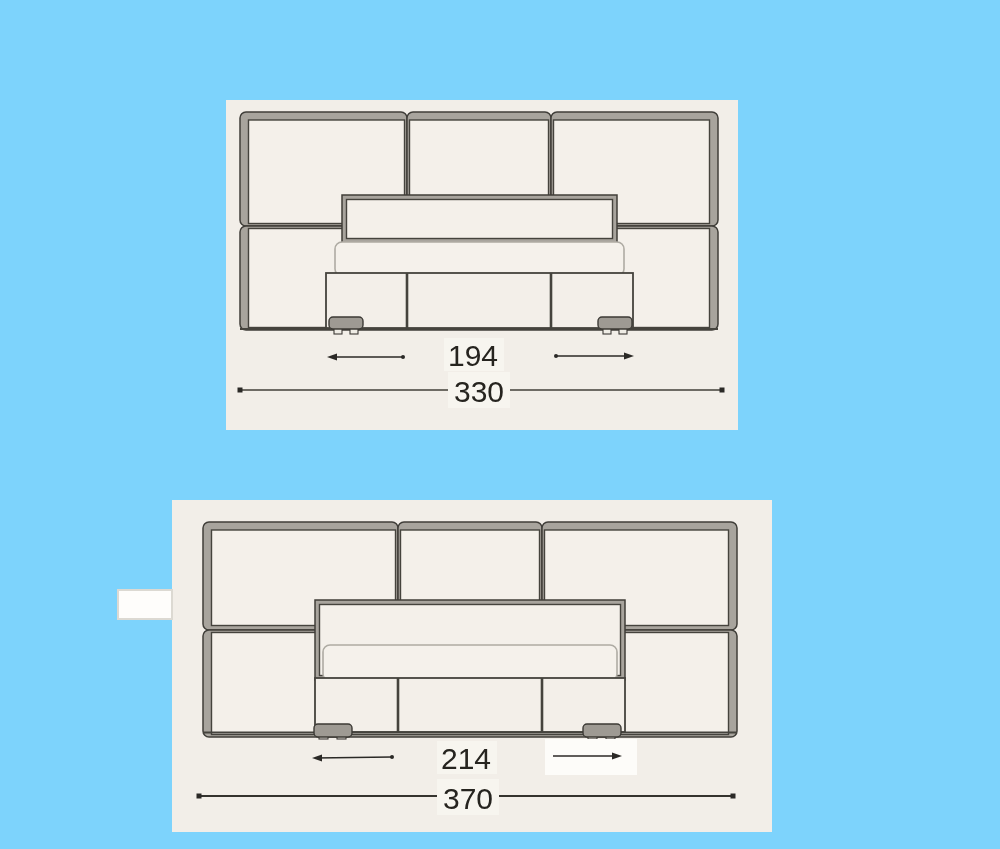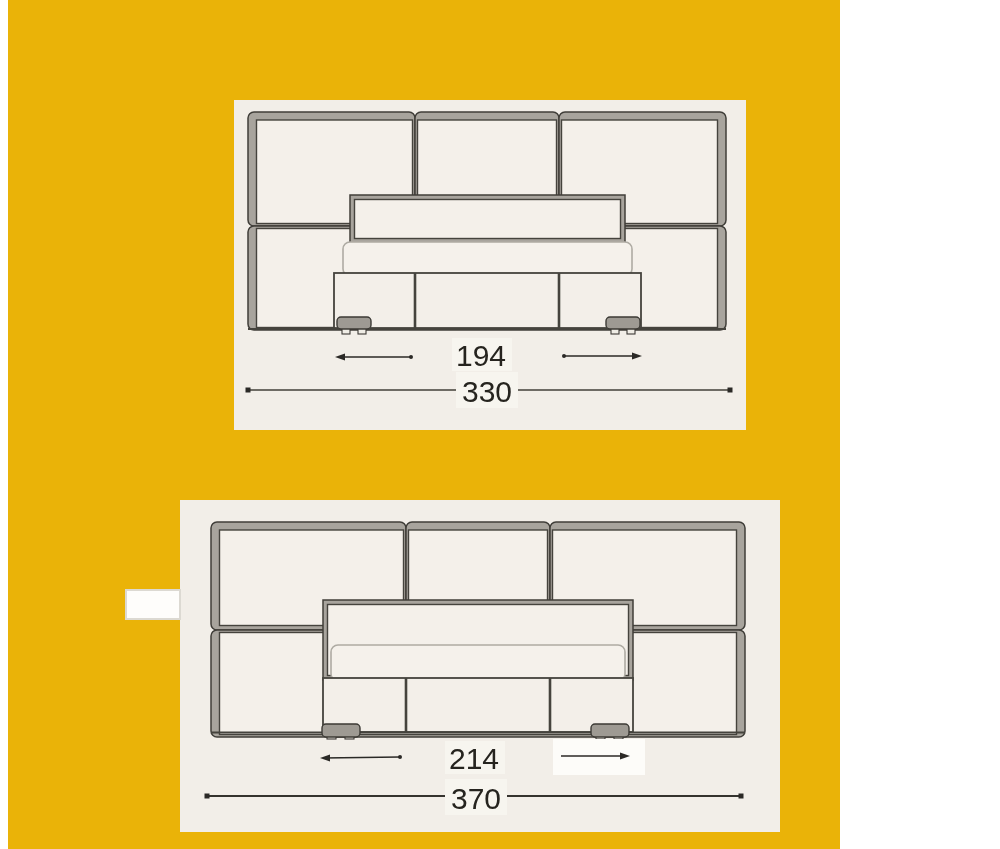--- a/index.html
+++ b/index.html
@@ -1,17 +1,17 @@
 <!DOCTYPE html>
 <html><head>
 <meta charset="utf-8">
 <style>
   html,body{margin:0;padding:0;background:#ffffff;}
-  .stage{position:relative;width:832px;height:849px;background:#eab308;overflow:hidden;
-         font-family:"Liberation Sans", sans-serif;margin-left:8px;}
+  .stage{position:relative;width:1000px;height:849px;background:#7dd3fc;overflow:hidden;
+         font-family:"Liberation Sans", sans-serif;}
   svg{position:absolute;left:0;top:0;}
   .sheet{fill:#f2eee8;stroke:none;}
   .band{fill:#a8a49d;stroke:#403e39;stroke-width:1.5;}
   .inner{fill:#f4f0ea;stroke:#45433d;stroke-width:1.4;}
   .mattress{fill:#f5f1eb;stroke:#aeaba3;stroke-width:1.6;}
   .frontrow{fill:#f3efe9;stroke:#45433d;stroke-width:1.8;}
   .divline{stroke:#45433d;stroke-width:2.6;}
   .baseline{stroke:#45433d;stroke-width:2;}
   .foot{fill:#9e9a93;stroke:#3c3a35;stroke-width:1.4;}
   .nub{fill:#efece5;stroke:#3c3a35;stroke-width:1.1;}

